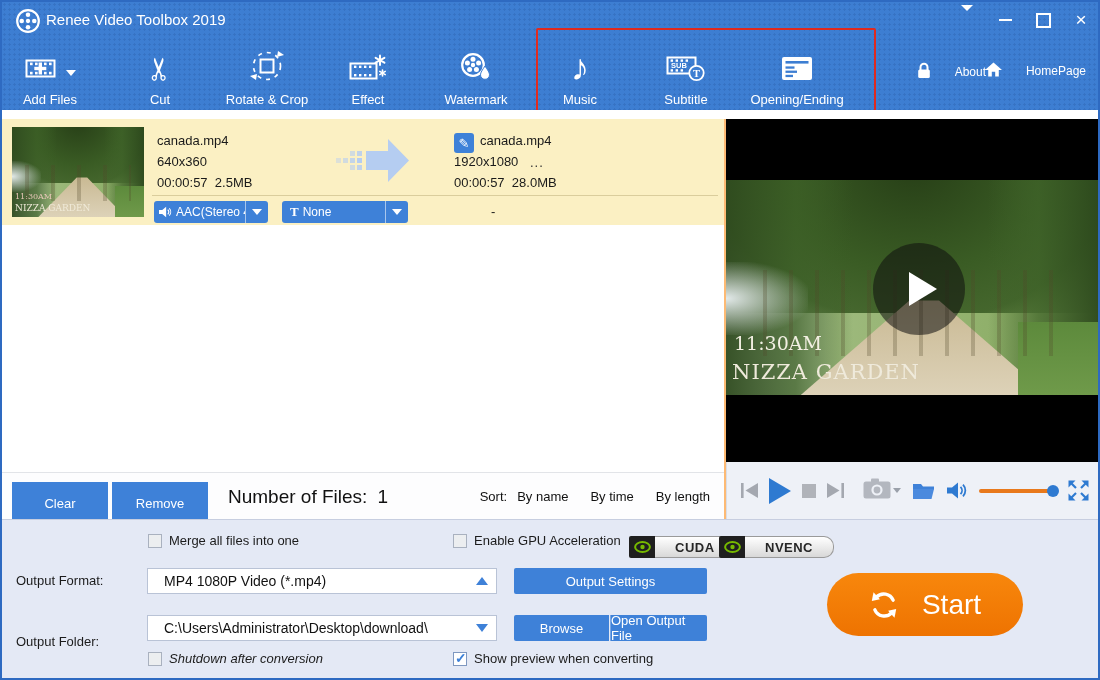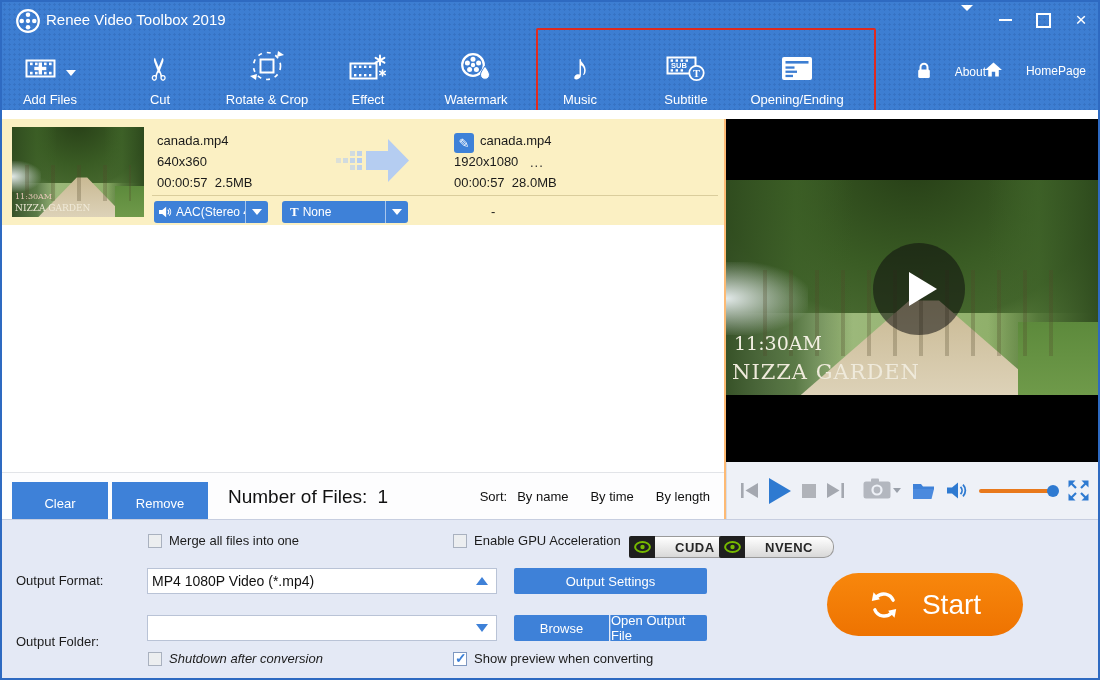--- a/index.html
+++ b/index.html
@@ -93,21 +93,21 @@
 
   
   .bottom{position:absolute;left:0;top:517px;width:100%;height:159px;background:#e4e9f5;border-top:1px solid #c7cee0;}
   .cbwrap{position:absolute;display:flex;align-items:center;gap:7px;font-size:13px;color:#1c1c1c;cursor:pointer;}
   .cb{width:14px;height:14px;box-sizing:border-box;border:1px solid #a9b1bf;background:#eceef0;}
   .cb.checked{background:#fff;border-color:#7f98c0;position:relative;}
   .cb.checked::after{content:"\2713";position:absolute;left:1px;top:-3px;color:#3e81d8;font-size:14px;font-weight:bold;}
   .flabel{position:absolute;left:14px;font-size:13px;color:#1c1c1c;line-height:26px;}
   .sel{position:absolute;left:145px;width:350px;height:26px;box-sizing:border-box;background:#fff;
     border:1px solid #b9c3d6;font-size:14px;color:#111;display:flex;align-items:center;
-    padding:0 26px 0 4px;cursor:pointer;white-space:nowrap;overflow:hidden;}
+    padding:0 26px 0 16px;cursor:pointer;white-space:nowrap;overflow:hidden;}
   .sel .arr-up{position:absolute;right:8px;width:0;height:0;border-left:6px solid transparent;border-right:6px solid transparent;border-bottom:8px solid #3e81d8;}
   .sel .arr-dn{position:absolute;right:8px;width:0;height:0;border-left:6px solid transparent;border-right:6px solid transparent;border-top:8px solid #3e81d8;}
   .btn-flat{position:absolute;height:26px;background:#3e81d8;color:#fff;font-size:13px;border-radius:2px;
     display:flex;align-items:center;justify-content:center;cursor:pointer;}
   .gpu-badge{position:absolute;top:16px;height:22px;display:flex;cursor:default;}
   .gpu-logo{width:26px;background:#1f1f1f;border-radius:2px 0 0 2px;display:flex;align-items:center;justify-content:center;}
   .gpu-text{background:linear-gradient(#ffffff,#d8d8d8);border:1px solid #9a9a9a;border-left:none;
     border-radius:0 10px 10px 0;padding:0 20px;font-size:13px;font-weight:bold;color:#262626;
     display:flex;align-items:center;letter-spacing:.5px;}
   .start-btn{position:absolute;left:825px;top:53px;width:196px;height:63px;border-radius:34px;
@@ -503,20 +503,21 @@
 
     <div class="flabel" style="top:48px;">Output Format:</div>
     <div class="sel" style="top:48px;">
       <span>MP4 1080P Video (*.mp4)</span>
       <span class="arr-up"></span>
     </div>
     <div class="btn-flat" style="left:512px;top:48px;width:193px;">Output Settings</div>
 
     <div class="flabel" style="top:99px;margin-top:10px;">Output Folder:</div>
     <div class="sel" style="top:95px;">
+      <span>C:\Users\Administrator\Desktop\download\</span>
       <span class="arr-dn"></span>
     </div>
     <div class="btn-flat" style="left:512px;top:95px;width:95px;border-radius:2px 0 0 2px;">Browse</div>
     <div class="btn-flat" style="left:608px;top:95px;width:97px;border-radius:0 2px 2px 0;border-left:1px solid #79a7e6;box-sizing:border-box;">Open Output File</div>
 
     <span class="cbwrap" style="left:146px;top:131px;font-style:italic;">
       <span class="cb"></span>
       <span>Shutdown after conversion</span>
     </span>
     <span class="cbwrap" style="left:451px;top:131px;">

